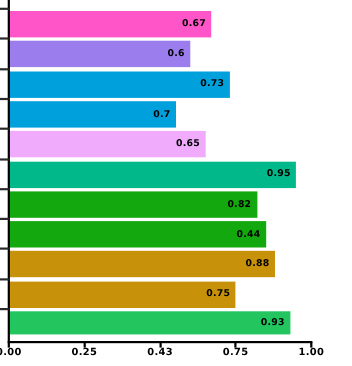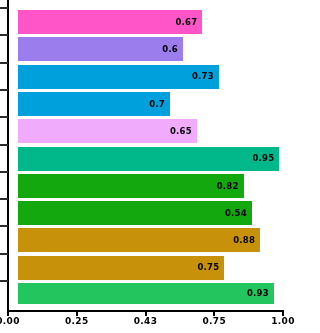--- a/index.html
+++ b/index.html
@@ -17,21 +17,21 @@
   #chart-root {
     position: relative;
     width: 302px;
     height: 333px;
     background: #ffffff;
   }
 
   
   #plot-area {
     position: absolute;
-    left: 18px;
+    left: 8px;
     top: 0px;
     width: 275px;
     height: 311px;
   }
 
   .bar-row {
     position: absolute;
     left: 0;
     height: 24px;
     display: flex;
@@ -117,21 +117,21 @@
       <div class="bar-row" style="top: 119.2px; height: 24px; width: 178.75px; background: #f0abfc;">
         <span class="bar-label">0.65</span>
       </div>
       <div class="bar-row" style="top: 146.5px; height: 24px; width: 261.25px; background: rgb(0, 184, 138);">
         <span class="bar-label">0.95</span>
       </div>
       <div class="bar-row" style="top: 173.8px; height: 24px; width: 225.5px; background: rgb(19, 168, 14);">
         <span class="bar-label">0.82</span>
       </div>
       <div class="bar-row" style="top: 201.1px; height: 24px; width: 233.75px; background: rgb(19, 168, 14);">
-        <span class="bar-label">0.54</span>
+        <span class="bar-label">0.44</span>
       </div>
       <div class="bar-row" style="top: 228.4px; height: 24px; width: 242px; background: rgb(200, 145, 10);">
         <span class="bar-label">0.88</span>
       </div>
       <div class="bar-row" style="top: 255.7px; height: 24px; width: 206.25px; background: rgb(200, 145, 10);">
         <span class="bar-label">0.75</span>
       </div>
       <div class="bar-row" style="top: 283px; height: 21px; width: 255.75px; background: #22c55e;">
         <span class="bar-label">0.93</span>
       </div>

